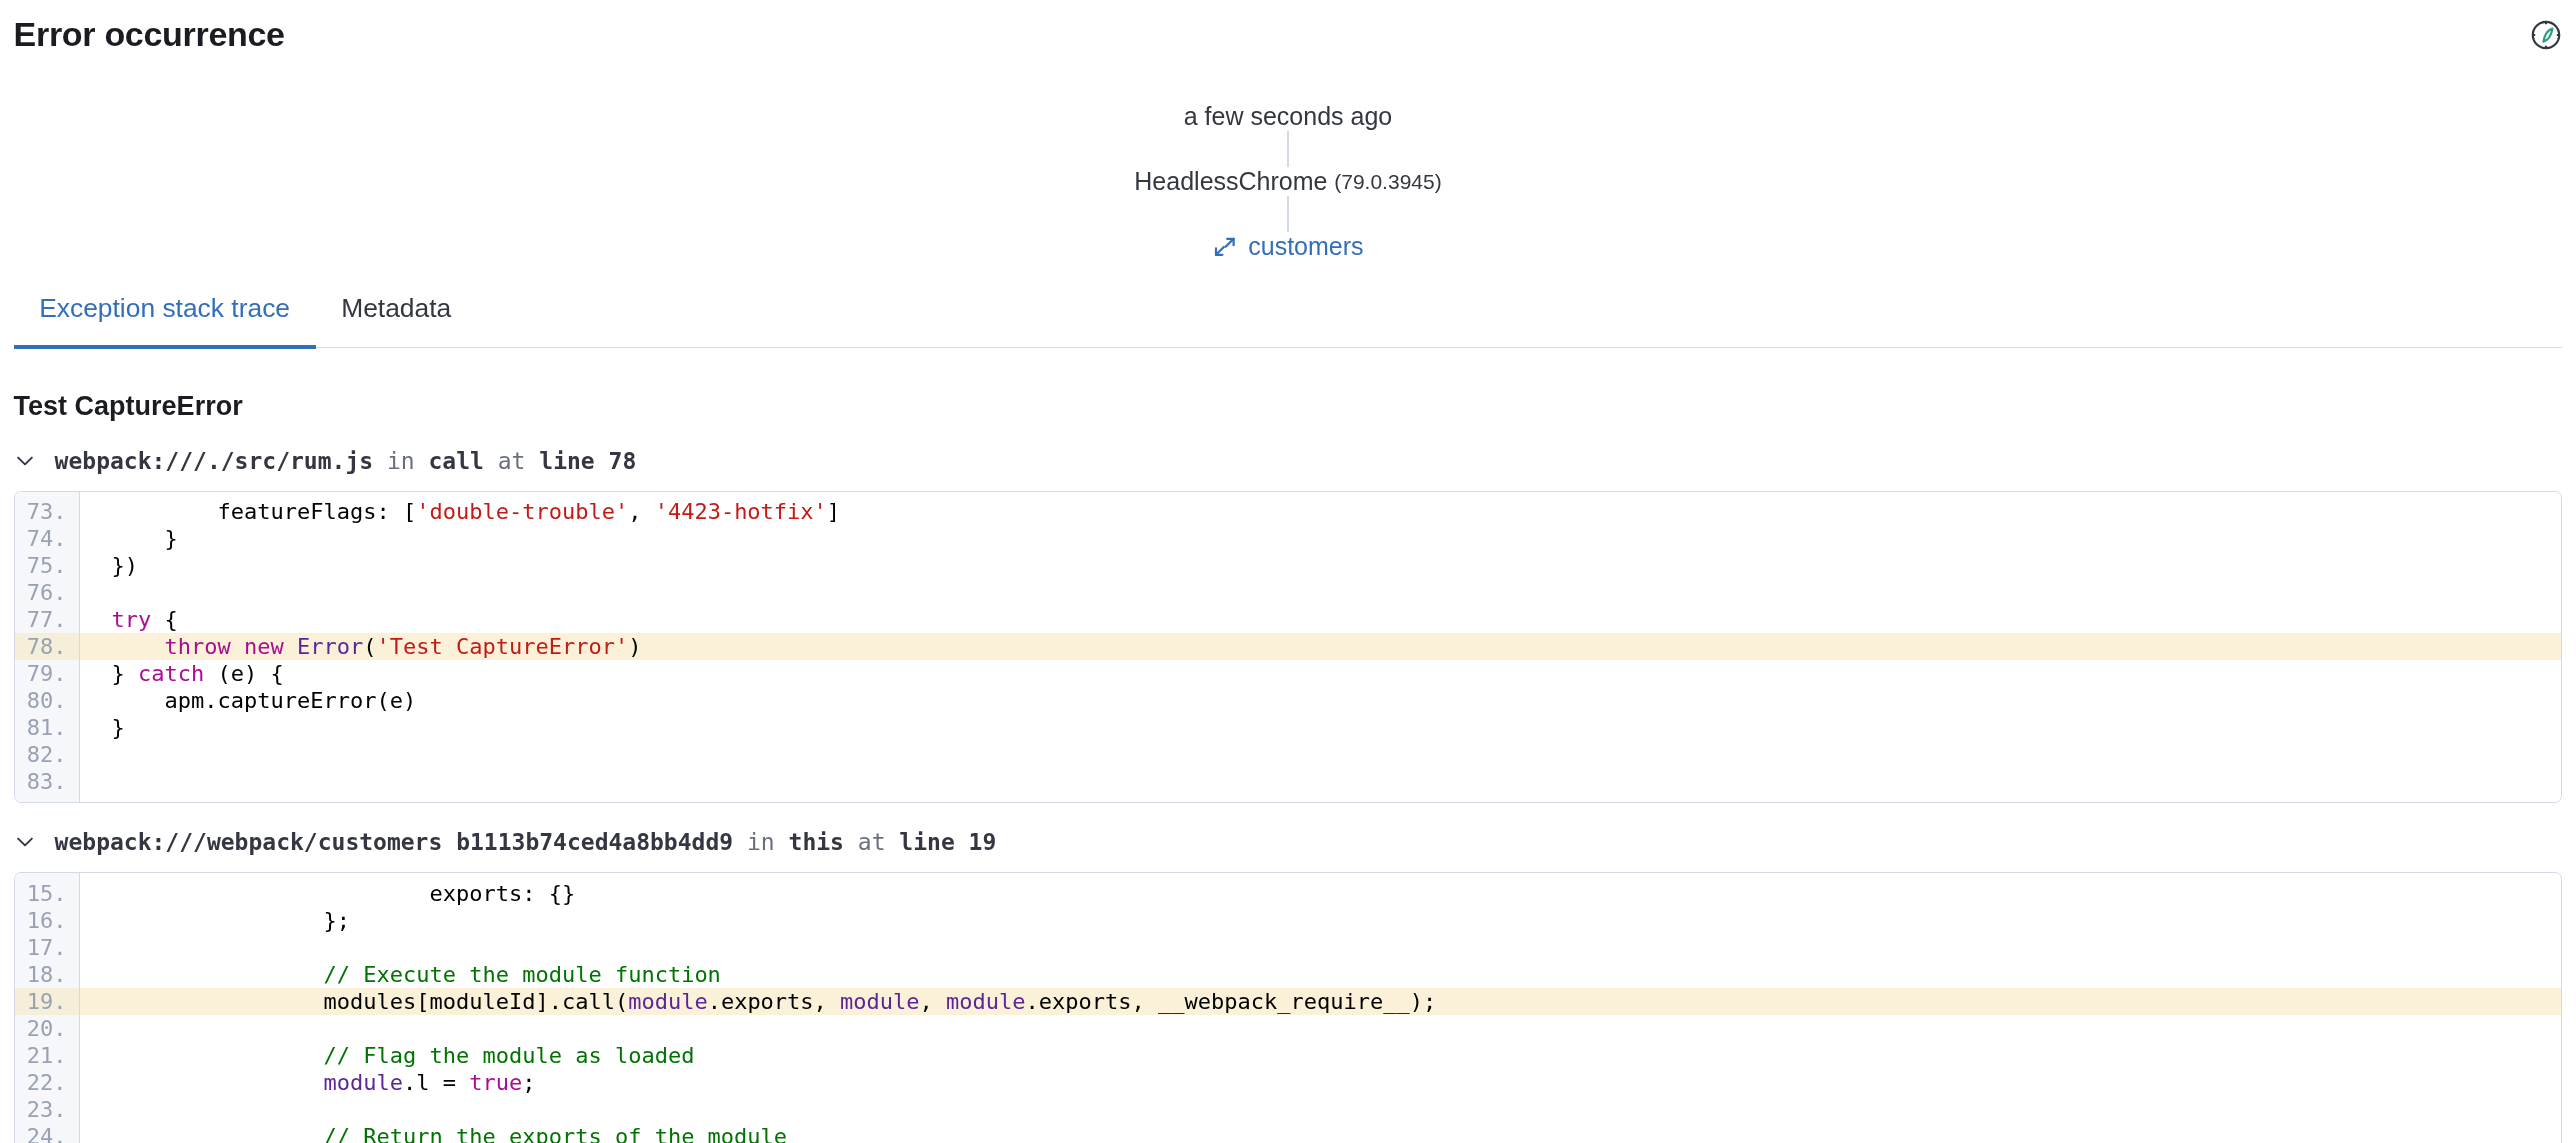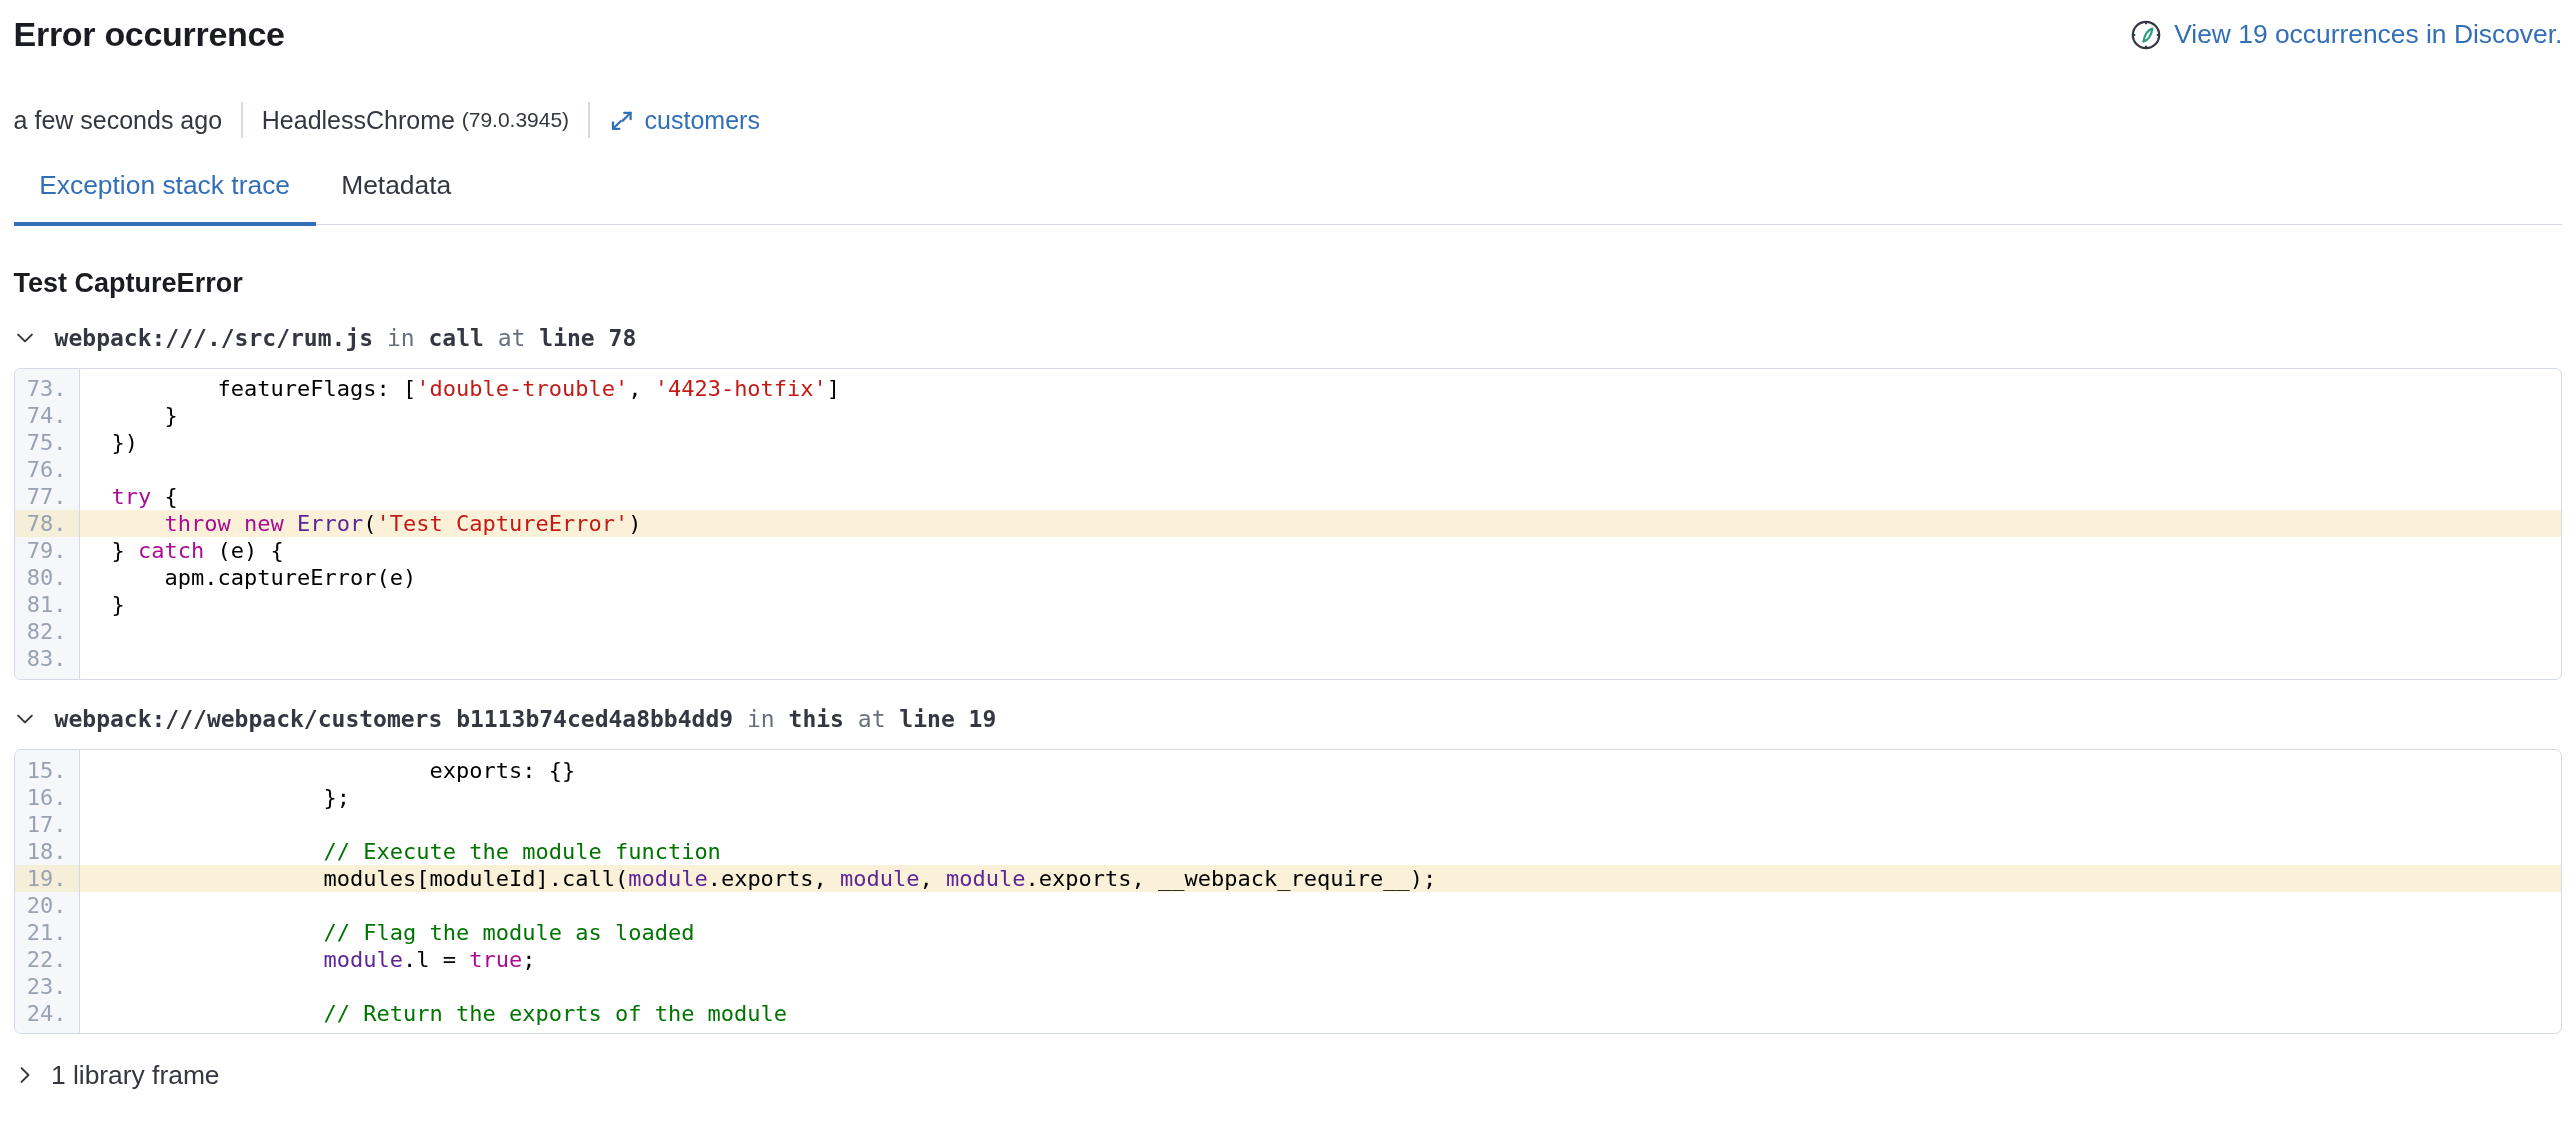--- a/index.html
+++ b/index.html
@@ -7,21 +7,21 @@
   body { font-family:"Liberation Sans", sans-serif; color:#343741; }
   .page { padding:15.3px 13.6px 0 13.6px; }
 
   
   .hdr { display:flex; justify-content:space-between; }
   .title { font-size:34px; font-weight:700; color:#1a1c21; letter-spacing:-0.3px; }
   .discover-link { display:flex; align-items:center; gap:12px; cursor:pointer; }
   .discover-link .lnk { font-size:26.4px; color:var(--accent); }
 
   
-  .meta { display:flex; align-items:center; margin-top:48px; }
+  .meta { display:flex; align-items:center; margin-top:48px;flex-direction:column; }
   .meta .item { font-size:25px; color:#343741; display:flex; align-items:center; }
   .meta .version { font-size:21px; margin-left:6.8px; color:#343741; }
   .meta .vsep { width:1.7px; height:36px; background:var(--border); margin:0 19px; }
   .meta .user-link { color:var(--accent); display:flex; align-items:center; gap:10.2px; cursor:pointer; }
 
   
   .tabs { display:flex; margin-top:32px; border-bottom:1.7px solid var(--border); }
   .tab { font-size:26.4px; padding:0 25.6px 20.4px 25.6px; cursor:pointer; color:#343741; font-weight:500; position:relative; margin-bottom:-1.7px; }
   .tab.active { color:var(--accent); border-bottom:4.3px solid var(--accent); }
 
@@ -56,21 +56,20 @@
   <div class="hdr">
     <div class="title">Error occurrence</div>
     <div class="discover-link">
       <span class="icon">
         <svg width="32" height="32" viewBox="0 0 16 16">
           <circle cx="8" cy="8" r="6.6" fill="none" stroke="#343741" stroke-width="1.1"></circle>
           <path d="M8 1.4 v1.2 M14.6 8 h-1.2 M8 14.6 v-1.2 M1.4 8 h1.2" stroke="#343741" stroke-width="1"></path>
           <path d="M11.2 4.8 C8.9 5.5 7.4 7 6.7 11.3 C9 10.6 10.5 9.1 11.2 4.8 Z" fill="none" stroke="#2E9E83" stroke-width="1.1" stroke-linejoin="round"></path>
         </svg>
       </span>
-      <span class="lnk">View 19 occurrences in Discover.</span>
     </div>
   </div>
 
   <div class="meta">
     <span class="item">a few seconds ago</span>
     <span class="vsep"></span>
     <span class="item">
       <span>HeadlessChrome</span>
       <span class="version">(79.0.3945)</span>
     </span>

